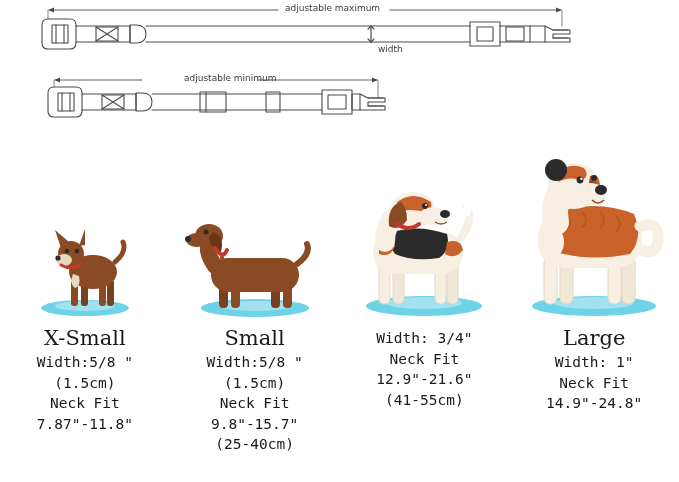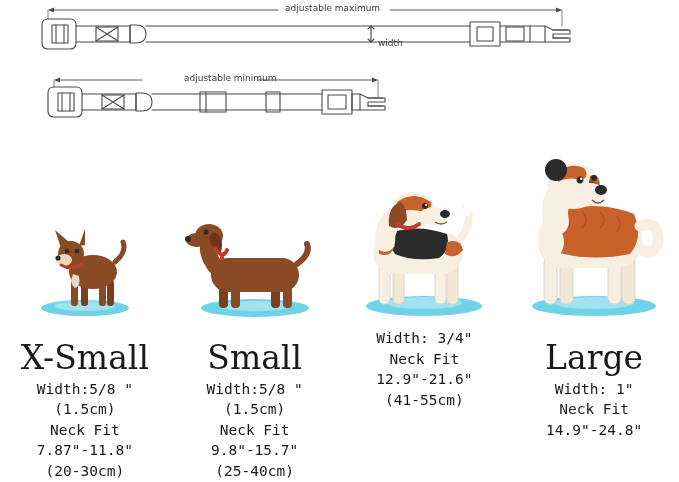--- a/index.html
+++ b/index.html
@@ -44,21 +44,21 @@
     left: 285px;
     top: 3px;
   }
   .dim-min {
     left: 148px;
     top: 73px;
     margin-left: 36px;
   }
   .dim-width {
     left: 378px;
-    top: 38px;
+    top: 44px;
   }
 
   
   .sizes {
     position: absolute;
     left: 0;
     top: 150px;
     width: 679px;
     height: 332px;
     display: flex;
@@ -77,24 +77,24 @@
     position: relative;
   }
   .dog-art svg {
     position: absolute;
     bottom: 0;
     left: 50%;
     transform: translateX(-50%);
   }
   .size-name {
     font-family: "DejaVu Serif", serif;
-    font-size: 33px;
+    font-size: 21px;
     color: #1a1a1a;
     line-height: 1.05;
-    margin-top: 16px;
+    margin-top: 2px;
     letter-spacing: 0px;
   }
   .spec {
     font-family: "DejaVu Sans Mono", monospace;
     font-size: 14.5px;
     color: #1a1a1a;
     line-height: 1.42;
     text-align: center;
     white-space: nowrap;
   }
@@ -217,21 +217,20 @@
 
           <path d="M46 115 Q56 121 66 114" stroke="#c0392b" stroke-width="3" fill="none" stroke-linecap="round"></path>
         </svg>
       </div>
       <div class="size-name">X-Small</div>
       <div class="spec-block">
         <div class="spec">Width:5/8 "</div>
         <div class="spec">(1.5cm)</div>
         <div class="spec">Neck Fit</div>
         <div class="spec">7.87"-11.8"</div>
-        <div class="spec">(20-30cm)</div>
       </div>
     </div>
 
     <div class="size-col">
       <div class="dog-art">
         <svg width="160" height="175" viewBox="0 0 160 175">
           <ellipse cx="80" cy="158" rx="54" ry="9" fill="#6fd3e8"></ellipse>
           <ellipse cx="80" cy="156" rx="36" ry="5" fill="#ffffff" opacity="0.35"></ellipse>
 
           <rect x="44" y="136" width="9" height="22" rx="4" fill="#7a3f1e"></rect>

